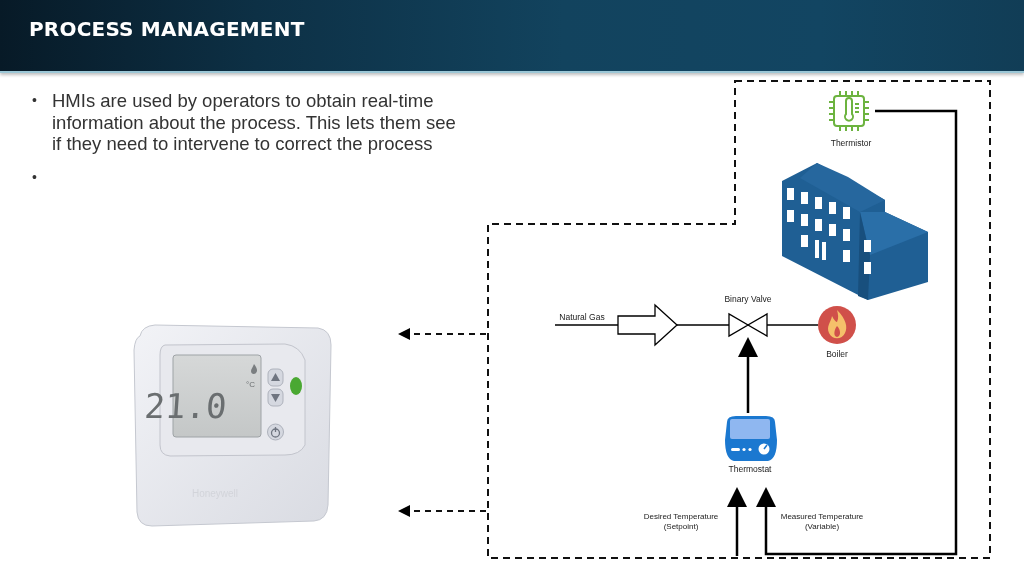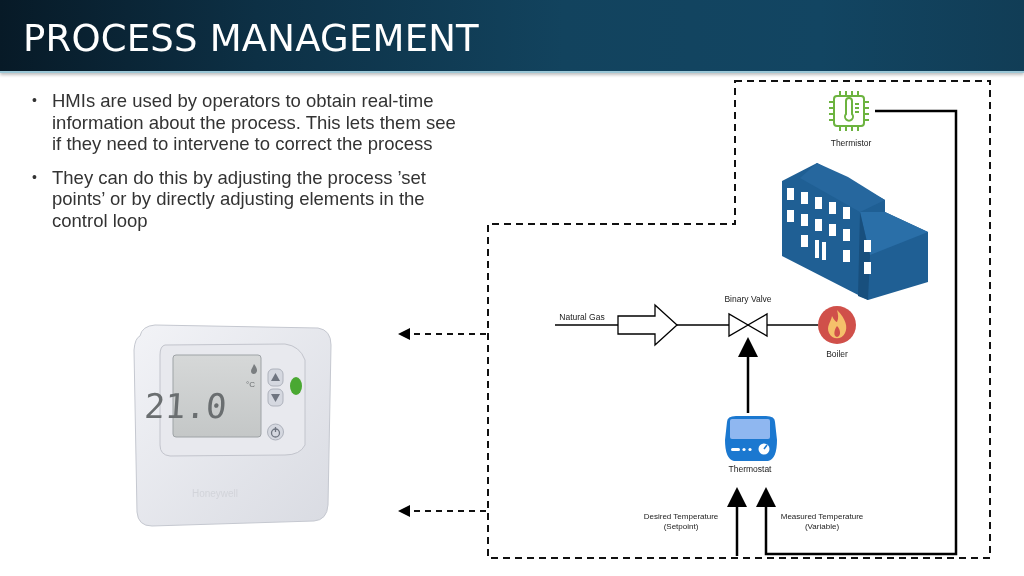--- a/index.html
+++ b/index.html
@@ -8,23 +8,23 @@
     background: #ffffff;
     font-family: "Liberation Sans", sans-serif;
   }
   .header {
     position: absolute; left: 0; top: 0; width: 1024px; height: 71px;
     background: linear-gradient(90deg, #071a27 0%, #0d3045 25%, #12435e 55%, #124562 80%, #113d56 100%);
     border-bottom: 2px solid #9cc7d6;
     box-shadow: 0 2px 3px rgba(0,0,0,0.25);
   }
   .header-title {
-    position: absolute; left: 23px; top: 17px;
-    color: #ffffff; font-family: "DejaVu Sans", sans-serif; font-weight: normal;
-    font-size: 37px; letter-spacing: 0.2px;
+    position: absolute; left: 29px; top: 17px;
+    color: #ffffff; font-family: "DejaVu Sans", sans-serif; font-weight: bold;
+    font-size: 20px; letter-spacing: 0.2px;
   }
   .bullets {
     position: absolute; left: 30px; top: 90px; width: 430px;
     margin: 0; padding: 0; list-style: none;
     color: #333333; font-size: 18.5px; line-height: 21.5px;
   }
   .bullets li { position: relative; padding-left: 22px; margin-bottom: 12px; }
   .bullets li .dot {
     position: absolute; left: 2px; top: 0; font-size: 14px;
   }
@@ -33,21 +33,21 @@
 </style>
 </head>
 <body>
 
 <div class="header">
   <div class="header-title">PROCESS MANAGEMENT</div>
 </div>
 
 <ul class="bullets">
   <li><span class="dot">•</span><span>HMIs are used by operators to obtain real-time information about the process. This lets them see if they need to intervene to correct the process</span></li>
-  <li><span class="dot">•</span><span>They can do this by adjusting the process ’set points’ or by directly adjusting elements in the control loop</span></li>
+  <li><span class="dot">•</span></li>
 </ul>
 
 <svg class="diagram" width="1024" height="576" viewBox="0 0 1024 576">
   <defs>
     <marker id="arrowHead" markerWidth="8" markerHeight="8" refX="6" refY="4" orient="auto">
       <path d="M0,0 L8,4 L0,8 Z" fill="#000"></path>
     </marker>
     <marker id="smallHead" markerWidth="6" markerHeight="6" refX="4" refY="3" orient="auto">
       <path d="M0,0 L6,3 L0,6 Z" fill="#000"></path>
     </marker>

